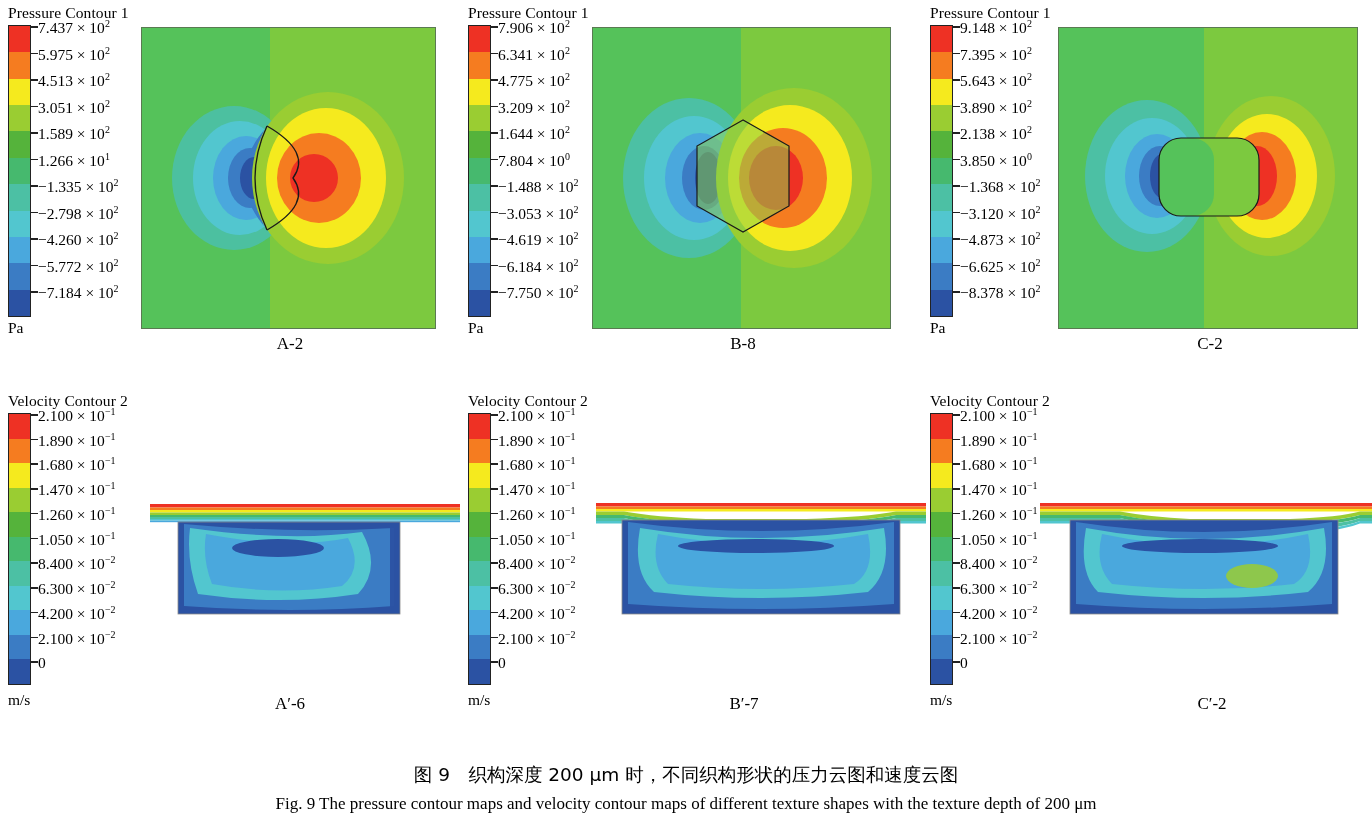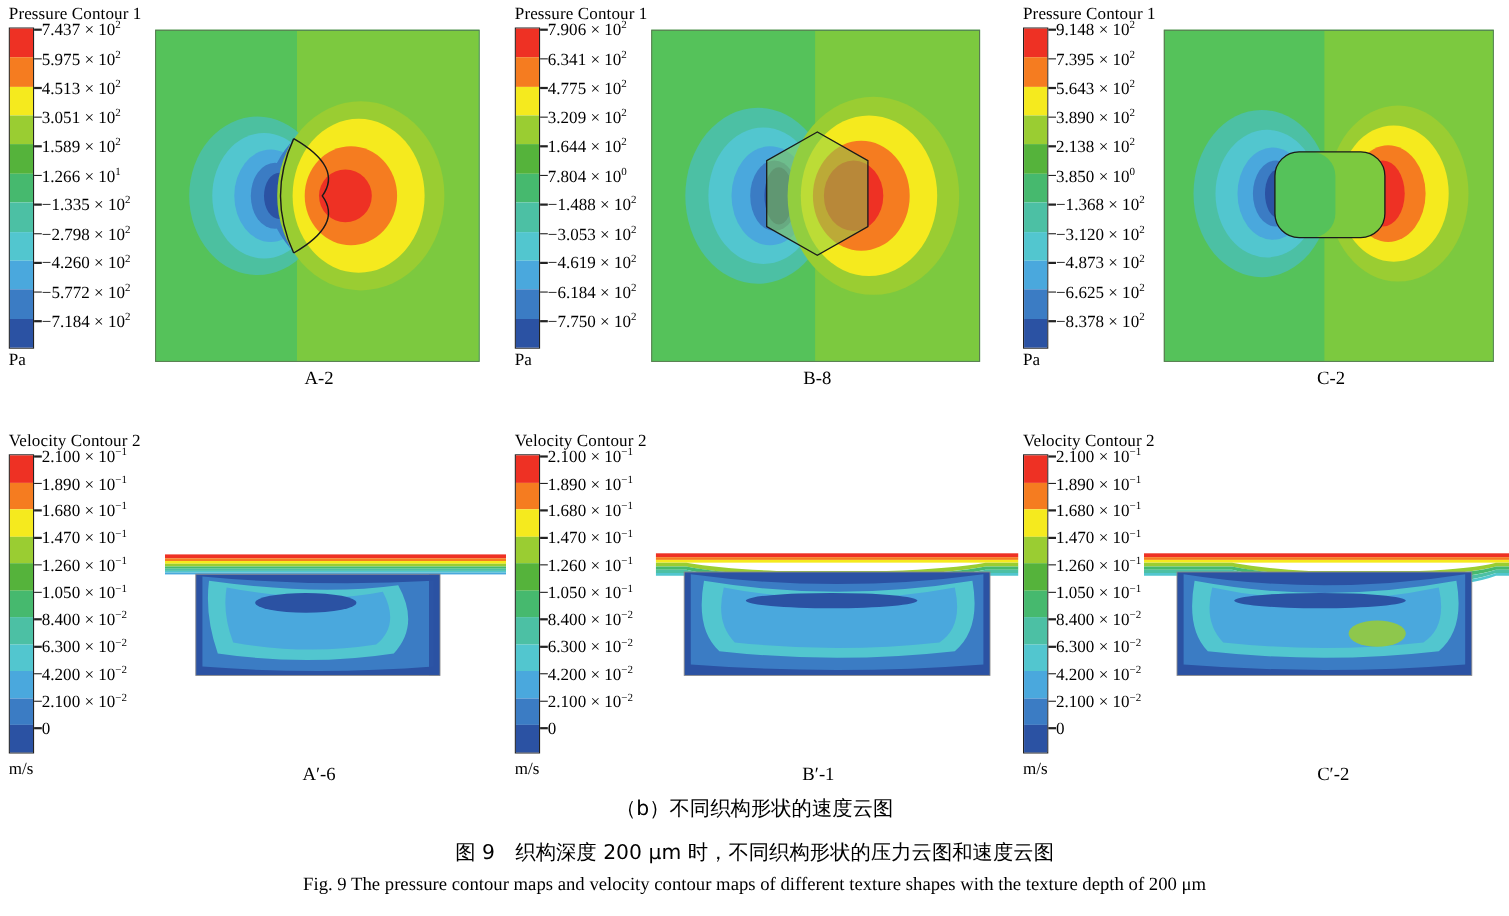--- a/index.html
+++ b/index.html
@@ -448,21 +448,21 @@
       <g>
         <rect x="26" y="22" width="278" height="94" fill="#2b52a3"></rect>
         <path d="M32 24 Q 165 42 298 24 L298 106 Q 165 116 32 106 Z" fill="#3b7cc4"></path>
         <path d="M44 30 Q 165 50 288 30 Q 296 74 272 94 Q 165 106 58 94 Q 36 74 44 30 Z" fill="#52c6cf"></path>
         <path d="M62 36 Q 165 56 272 36 Q 280 72 258 86 Q 165 96 72 86 Q 54 68 62 36 Z" fill="#4aa8dd"></path>
         <ellipse cx="160" cy="48" rx="78" ry="7" fill="#2b52a3"></ellipse>
       </g>
       <rect x="26" y="22" width="278" height="94" fill="none" stroke="#8a8a8a" stroke-width="0.8"></rect>
     </svg>
   </div>
-  <div class="sublabel" style="left:694px;top:694px;width:100px;">B′-1</div>
+  <div class="sublabel" style="left:694px;top:694px;width:100px;">B′-7</div>
 
   <div class="panel" style="left:930px;top:392px;">
     <div class="cb-title">Velocity Contour 2</div>
     <div class="cb-wrap" style="width:160px;height:300px;">
       <div class="cb-bar" id="bar-c2p" style="height:272px;">
           <div class="seg" style="background: rgb(238, 49, 36);"></div>
           <div class="seg" style="background: rgb(245, 124, 32);"></div>
           <div class="seg" style="background: rgb(245, 234, 30);"></div>
           <div class="seg" style="background: rgb(154, 205, 50);"></div>
           <div class="seg" style="background: rgb(85, 179, 59);"></div>
@@ -519,18 +519,17 @@
         <path d="M46 30 Q 164 52 284 30 Q 292 74 268 94 Q 164 106 58 94 Q 38 74 46 30 Z" fill="#52c6cf"></path>
         <path d="M62 36 Q 164 58 268 36 Q 276 72 254 86 Q 164 96 72 86 Q 54 68 62 36 Z" fill="#4aa8dd"></path>
         <ellipse cx="160" cy="48" rx="78" ry="7" fill="#2b52a3"></ellipse>
         <ellipse cx="212" cy="78" rx="26" ry="12" fill="#9acd32" opacity=".85"></ellipse>
       </g>
       <rect x="30" y="22" width="268" height="94" fill="none" stroke="#8a8a8a" stroke-width="0.8"></rect>
     </svg>
   </div>
   <div class="sublabel" style="left:1162px;top:694px;width:100px;">C′-2</div>
 
-  <div class="cap-cn" style="left:536px;top:722px;width:300px;">（b）不同织构形状的速度云图</div>
 
   <div class="cap-cn" style="left:0px;top:762px;width:1372px;text-align:center;">图 9　织构深度 200 μm 时，不同织构形状的压力云图和速度云图</div>
   <div class="cap-en" style="left:0px;top:794px;width:1372px;text-align:center;">Fig. 9   The pressure contour maps and velocity contour maps of different texture shapes with the texture depth of 200 μm</div>
 
 </div>
 
 </body></html>

